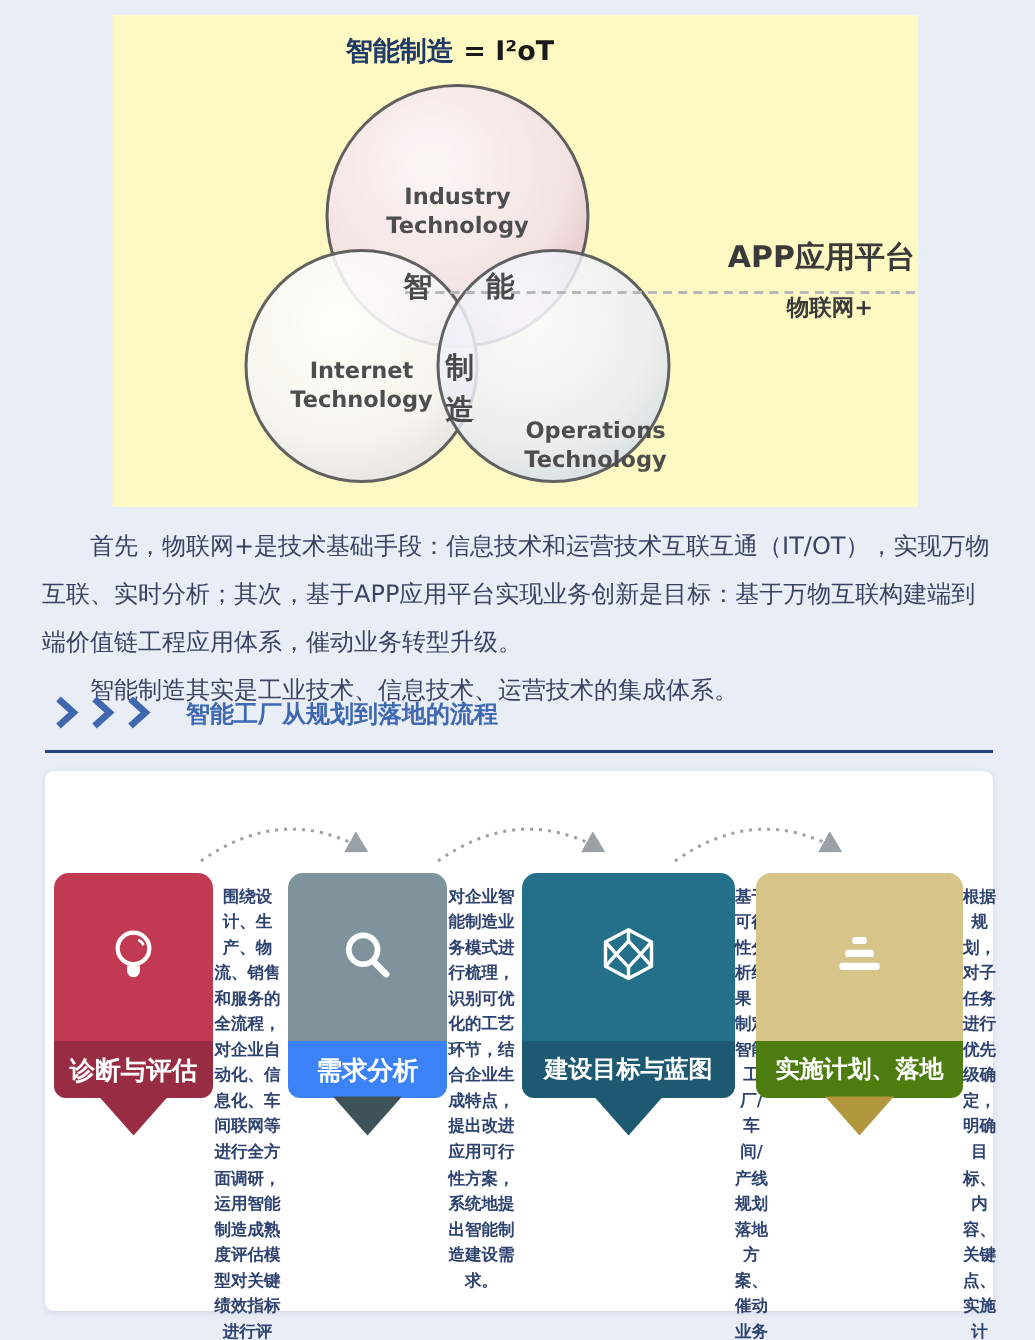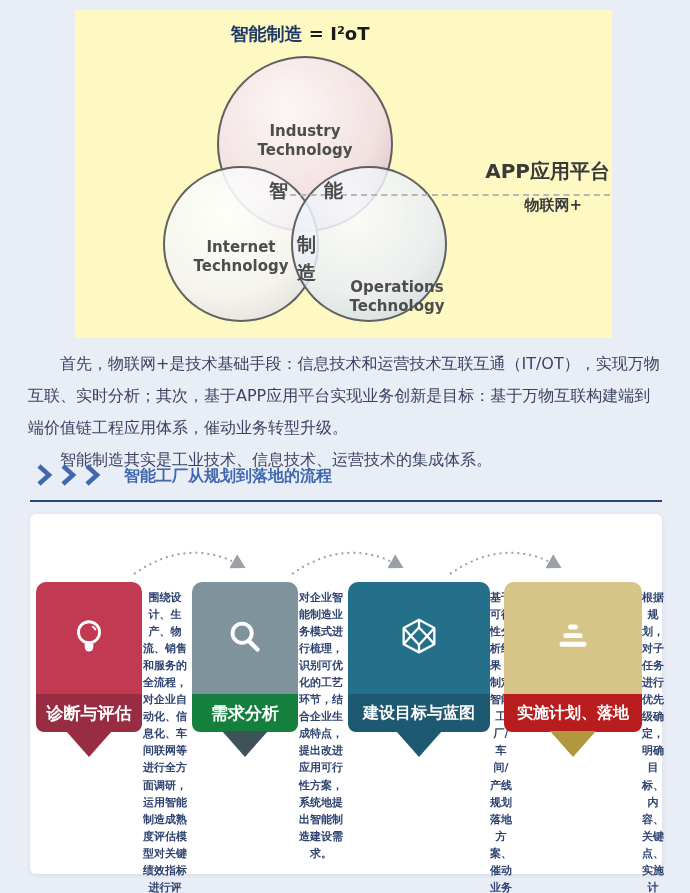--- a/index.html
+++ b/index.html
@@ -187,21 +187,21 @@
       <div class="banner">
         <div class="banner-body">
           <div class="step-top" style="background: rgb(126, 147, 156);">
             <span>
               <svg class="icon-svg" width="46" height="46" viewBox="0 0 48 48">
                 <circle cx="21" cy="19" r="10" fill="none" stroke="#fff" stroke-width="4"></circle>
                 <line x1="28.5" y1="27.5" x2="37" y2="36" stroke="#fff" stroke-width="4.5" stroke-linecap="round"></line>
               </svg>
             </span>
           </div>
-          <div class="step-band" style="background: #15803d;">需求分析</div>
+          <div class="step-band" style="background: #3b82f6;">需求分析</div>
         </div>
         <div class="step-pointer" style="border-top-color: rgb(62, 82, 90);"></div>
       </div>
       <div class="step-desc">对企业智能制造业务模式进行梳理，识别可优化的工艺环节，结合企业生成特点，提出改进应用可行性方案，系统地提出智能制造建设需求。</div>
     </div>
 
     <div class="step">
       <div class="banner">
         <div class="banner-body">
           <div class="step-top" style="background: rgb(36, 112, 139);">
@@ -230,21 +230,21 @@
         <div class="banner-body">
           <div class="step-top" style="background: rgb(214, 196, 136);">
             <span>
               <svg class="icon-svg" width="46" height="46" viewBox="0 0 48 48">
                 <rect x="19" y="10" width="10" height="5" rx="2" fill="#fff"></rect>
                 <rect x="14" y="19" width="20" height="5" rx="2" fill="#fff"></rect>
                 <rect x="10" y="28" width="28" height="5" rx="2" fill="#fff"></rect>
               </svg>
             </span>
           </div>
-          <div class="step-band" style="background: #b91c1c;">实施计划、落地</div>
+          <div class="step-band" style="background: #4d7c0f;">实施计划、落地</div>
         </div>
         <div class="step-pointer" style="border-top-color: rgb(177, 151, 62);"></div>
       </div>
       <div class="step-desc">根据规划，对子任务进行优先级确定，明确目标、内容、关键点、实施计划、资源需求等要素，综合分析项目的重要度、紧迫度、识别可优化的工艺环节，制定切实可行的实施路线。</div>
     </div>
 
   </div>
 </div>
 
 </body></html>

